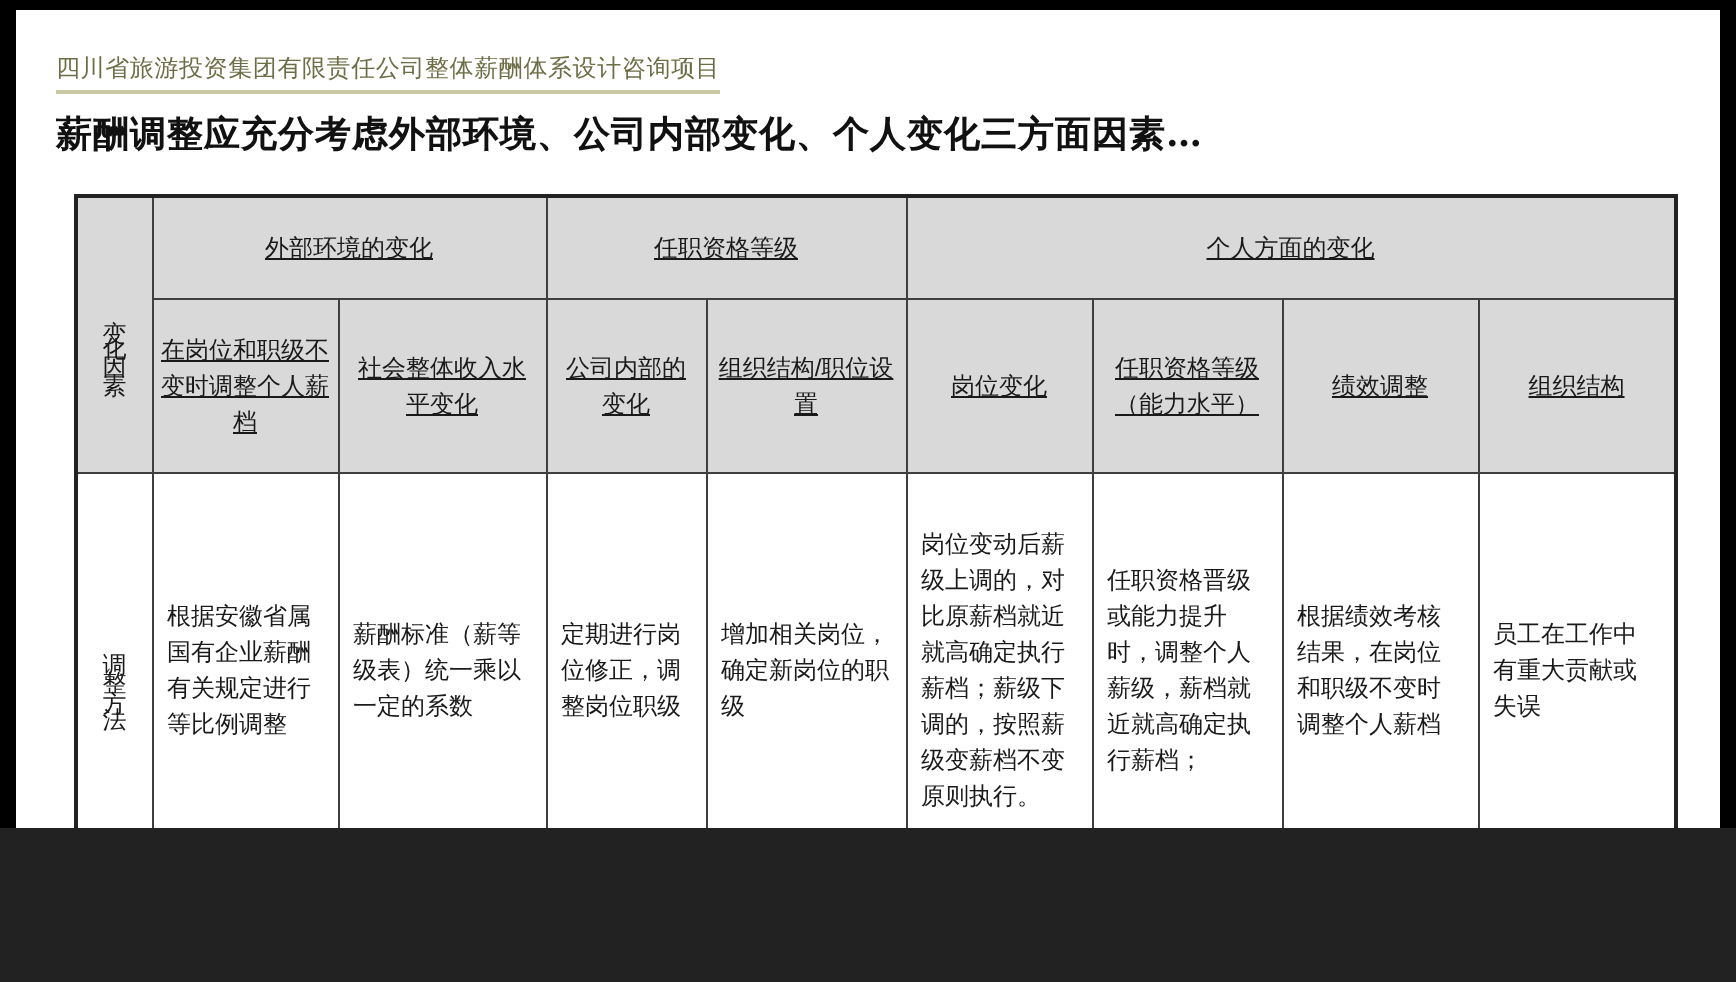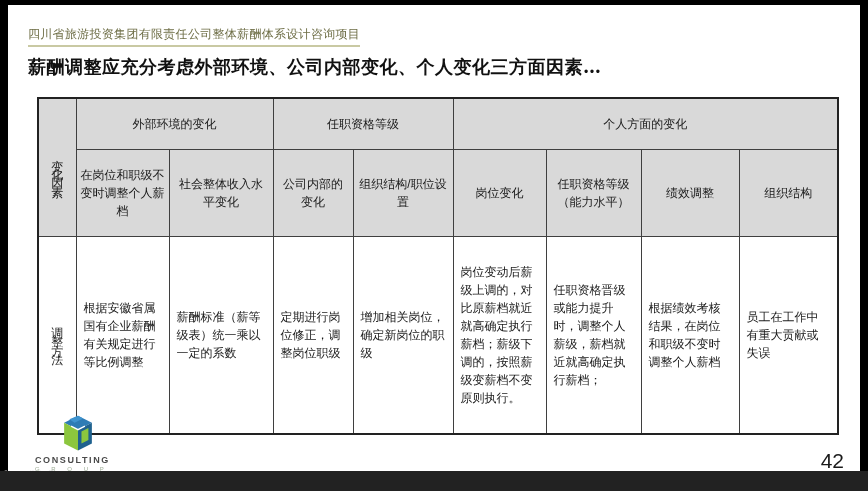--- a/index.html
+++ b/index.html
@@ -1,18 +1,18 @@
 <!DOCTYPE html>
 <html><head>
 <meta charset="utf-8">
 <style>
   * { margin:0; padding:0; box-sizing:border-box; }
   body { background:#222; font-family:"Liberation Sans","DejaVu Sans",sans-serif; }
   .screen {
-    position:relative; width:868px; height:471px; background:#000; overflow:hidden;
+    position:relative; width:868px; height:414px; background:#000; overflow:hidden;
   }
   .slide {
     position:absolute; left:8px; top:5px; width:852px; height:477px;
     background:#ffffff;
   }
   .proj-header {
     position:absolute; left:20px; top:21px; font-size:12px; color:#6e6e46;
     letter-spacing:0.3px; white-space:nowrap;
   }
   .proj-rule {
@@ -27,21 +27,21 @@
   }
   table.factors {
     position:absolute; left:29px; top:92px; width:800px;
     border-collapse:collapse; table-layout:fixed;
     border:2px solid #222;
   }
   table.factors td {
     border:1px solid #3f3f3f; font-size:12px; color:#1a1a1a;
     vertical-align:middle; line-height:1.5;
   }
-  td.hdr { background:#d9d9d9; text-align:center; padding:16px 4px; }
+  td.hdr { background:#d9d9d9; text-align:center; padding:16px 4px;text-decoration:underline; }
   td.body-cell { background:#ffffff; text-align:left; padding:20px 7px; }
   td.vert {
     background:#d9d9d9; text-align:center; font-size:13px;
     writing-mode:vertical-rl; text-orientation:upright;
     letter-spacing:9px; padding:6px 0;
   }
   td.vert.white { background:#ffffff; }
   .r1 { height:31px; }
   .r2 { height:77px; }
   .r3 { height:197px; }

